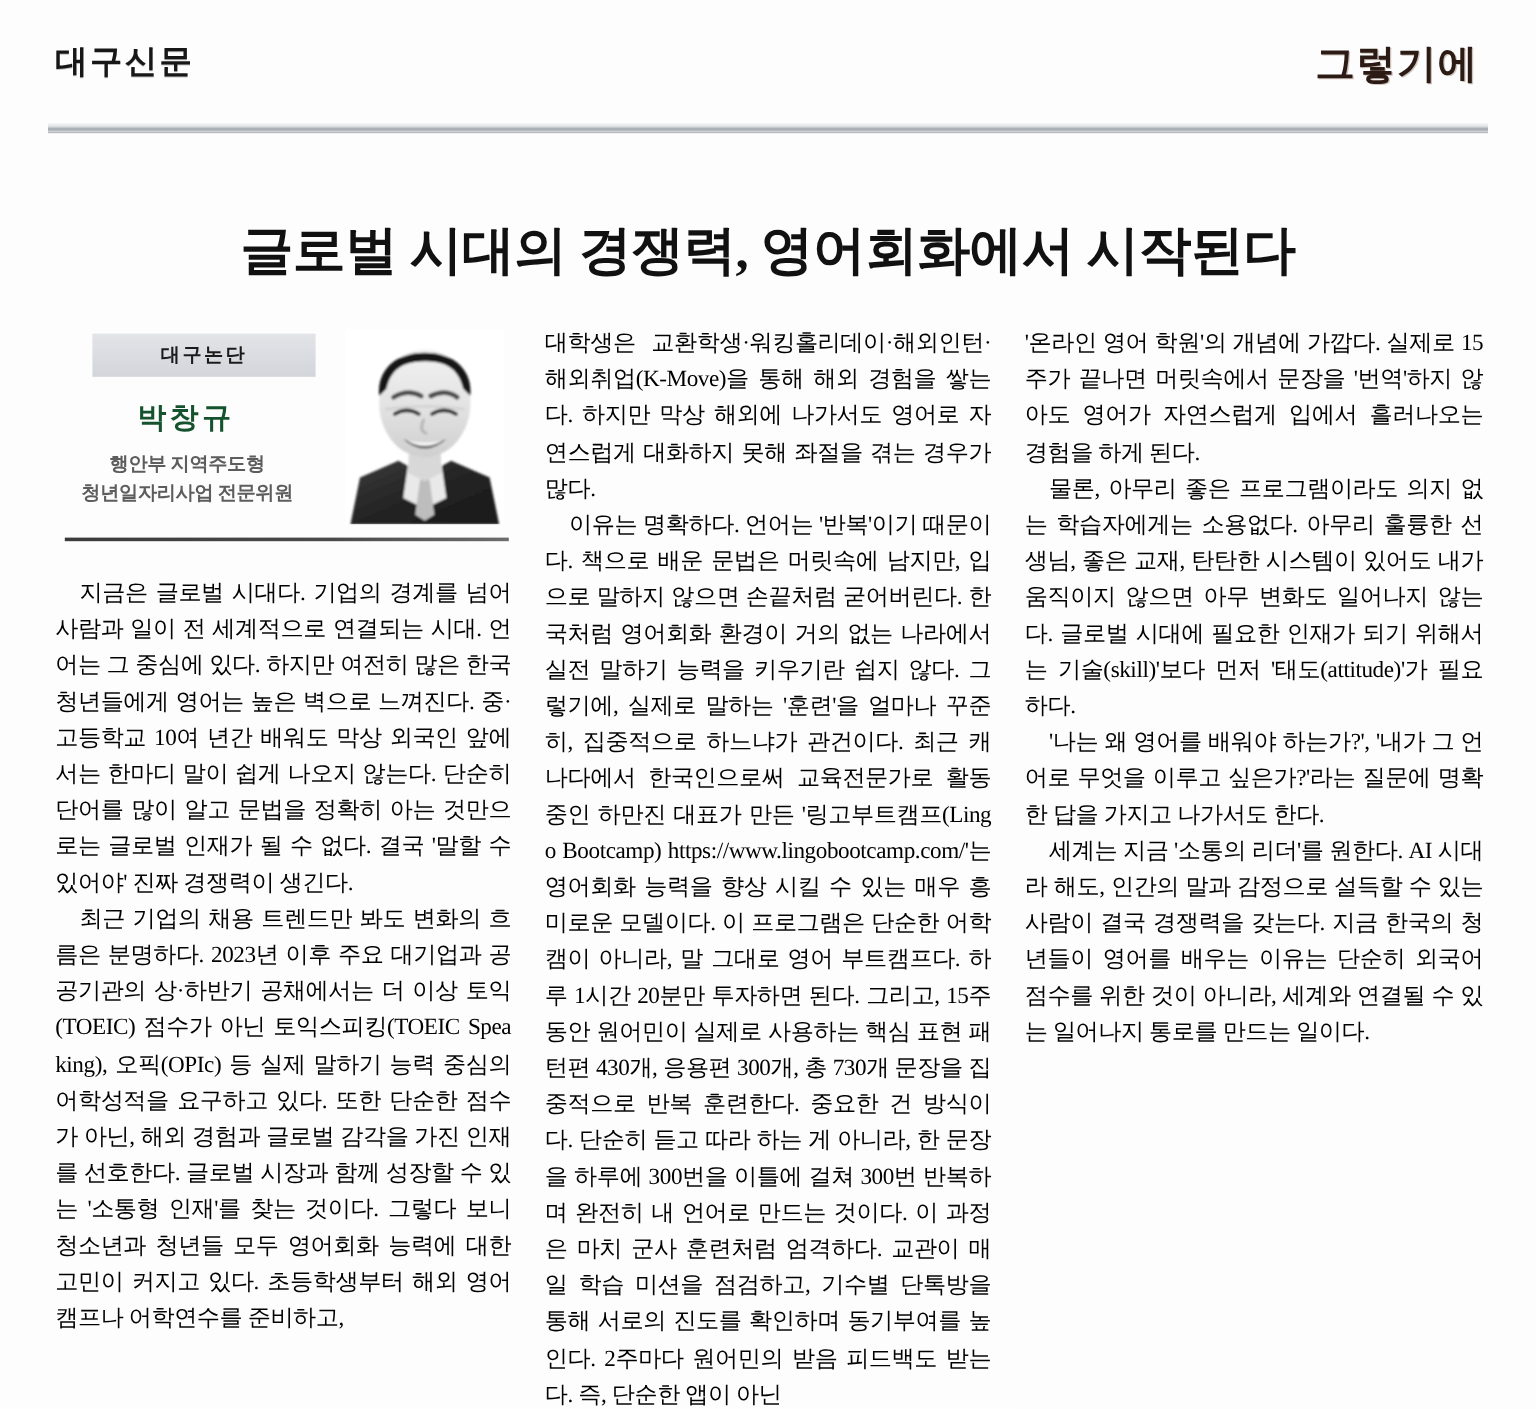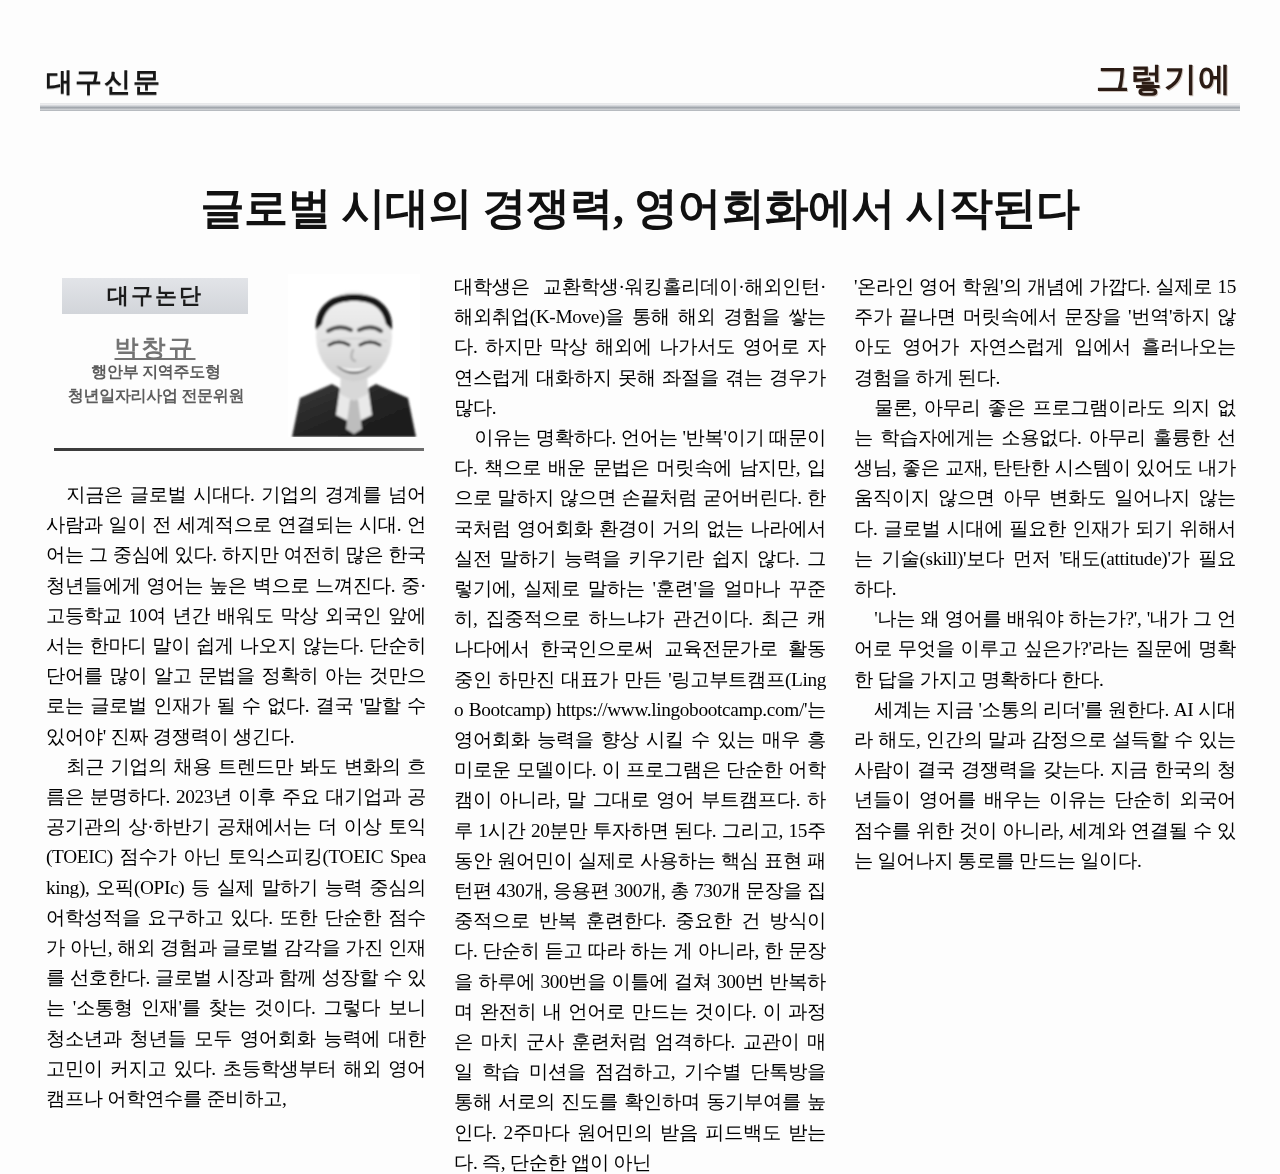--- a/index.html
+++ b/index.html
@@ -23,21 +23,21 @@
     width: 1280px;
     height: 1174px;
     box-sizing: border-box;
     padding: 0 40px;
     background: #fdfdfd;
   }
 
   
   .masthead {
     display: flex;
-    align-items: flex-end;
+    align-items: flex-start;
     justify-content: space-between;
     height: 58px;
     padding-top: 38px;
   }
   .masthead-left {
     font-family: "Liberation Serif", "DejaVu Serif", serif;
     font-size: 27px;
     font-weight: 700;
     letter-spacing: 2px;
     color: #171717;
@@ -94,49 +94,48 @@
   .col-3 { padding-right: 4px; }
 
   
   .author-block {
     position: relative;
     height: 200px;
     margin-bottom: 8px;
   }
   .forum-tag {
     position: absolute;
-    left: 16px;
+    left: 31px;
     top: 6px;
     width: 186px;
     height: 36px;
     background: linear-gradient(180deg,#e2e4e8 0%, #d2d5da 100%);
     display: flex;
     align-items: center;
     justify-content: center;
-    font-size: 22px;
+    font-size: 16px;
     font-weight: 700;
     letter-spacing: 2px;
     color: #1b1b1b;
   }
   .author-name {
     position: absolute;
     left: 16px;
     top: 60px;
     width: 186px;
     text-align: center;
     font-size: 24px;
     font-weight: 700;
     letter-spacing: 3px;
-    color: #737373;
-    text-decoration: underline;
+    color: #14532d;
   }
   .author-title {
     position: absolute;
     left: 4px;
-    top: 88px;
+    top: 104px;
     width: 212px;
     text-align: center;
     font-size: 16px;
     font-weight: 700;
     line-height: 1.5;
     color: #3a3a3a;
     letter-spacing: -0.3px;
     opacity: .82;
     filter: blur(.25px);
   }
@@ -263,18 +262,18 @@
     </div>
 
     <div class="col col-2">
       <p class="noindent">대학생은 교환학생·워킹홀리데이·해외인턴·해외취업(K-Move)을 통해 해외 경험을 쌓는다. 하지만 막상 해외에 나가서도 영어로 자연스럽게 대화하지 못해 좌절을 겪는 경우가 많다.</p>
       <p class="url">이유는 명확하다. 언어는 '반복'이기 때문이다. 책으로 배운 문법은 머릿속에 남지만, 입으로 말하지 않으면 손끝처럼 굳어버린다. 한국처럼 영어회화 환경이 거의 없는 나라에서 실전 말하기 능력을 키우기란 쉽지 않다. 그렇기에, 실제로 말하는 '훈련'을 얼마나 꾸준히, 집중적으로 하느냐가 관건이다. 최근 캐나다에서 한국인으로써 교육전문가로 활동 중인 하만진 대표가 만든 '링고부트캠프(Lingo Bootcamp) https://www.lingobootcamp.com/'는 영어회화 능력을 향상 시킬 수 있는 매우 흥미로운 모델이다. 이 프로그램은 단순한 어학 캠이 아니라, 말 그대로 영어 부트캠프다. 하루 1시간 20분만 투자하면 된다. 그리고, 15주 동안 원어민이 실제로 사용하는 핵심 표현 패턴편 430개, 응용편 300개, 총 730개 문장을 집중적으로 반복 훈련한다. 중요한 건 방식이다. 단순히 듣고 따라 하는 게 아니라, 한 문장을 하루에 300번을 이틀에 걸쳐 300번 반복하며 완전히 내 언어로 만드는 것이다. 이 과정은 마치 군사 훈련처럼 엄격하다. 교관이 매일 학습 미션을 점검하고, 기수별 단톡방을 통해 서로의 진도를 확인하며 동기부여를 높인다. 2주마다 원어민의 받음 피드백도 받는다. 즉, 단순한 앱이 아닌</p>
     </div>
 
     <div class="col col-3">
       <p class="noindent">'온라인 영어 학원'의 개념에 가깝다. 실제로 15주가 끝나면 머릿속에서 문장을 '번역'하지 않아도 영어가 자연스럽게 입에서 흘러나오는 경험을 하게 된다.</p>
       <p>물론, 아무리 좋은 프로그램이라도 의지 없는 학습자에게는 소용없다. 아무리 훌륭한 선생님, 좋은 교재, 탄탄한 시스템이 있어도 내가 움직이지 않으면 아무 변화도 일어나지 않는다. 글로벌 시대에 필요한 인재가 되기 위해서는 기술(skill)'보다 먼저 '태도(attitude)'가 필요하다.</p>
-      <p>'나는 왜 영어를 배워야 하는가?', '내가 그 언어로 무엇을 이루고 싶은가?'라는 질문에 명확한 답을 가지고 명확하다 한다.</p>
+      <p>'나는 왜 영어를 배워야 하는가?', '내가 그 언어로 무엇을 이루고 싶은가?'라는 질문에 명확한 답을 가지고 나가서도 한다.</p>
       <p>세계는 지금 '소통의 리더'를 원한다. AI 시대라 해도, 인간의 말과 감정으로 설득할 수 있는 사람이 결국 경쟁력을 갖는다. 지금 한국의 청년들이 영어를 배우는 이유는 단순히 외국어 점수를 위한 것이 아니라, 세계와 연결될 수 있는 일어나지 통로를 만드는 일이다.</p>
     </div>
 
   </div>
 </div>
 
 </body></html>

